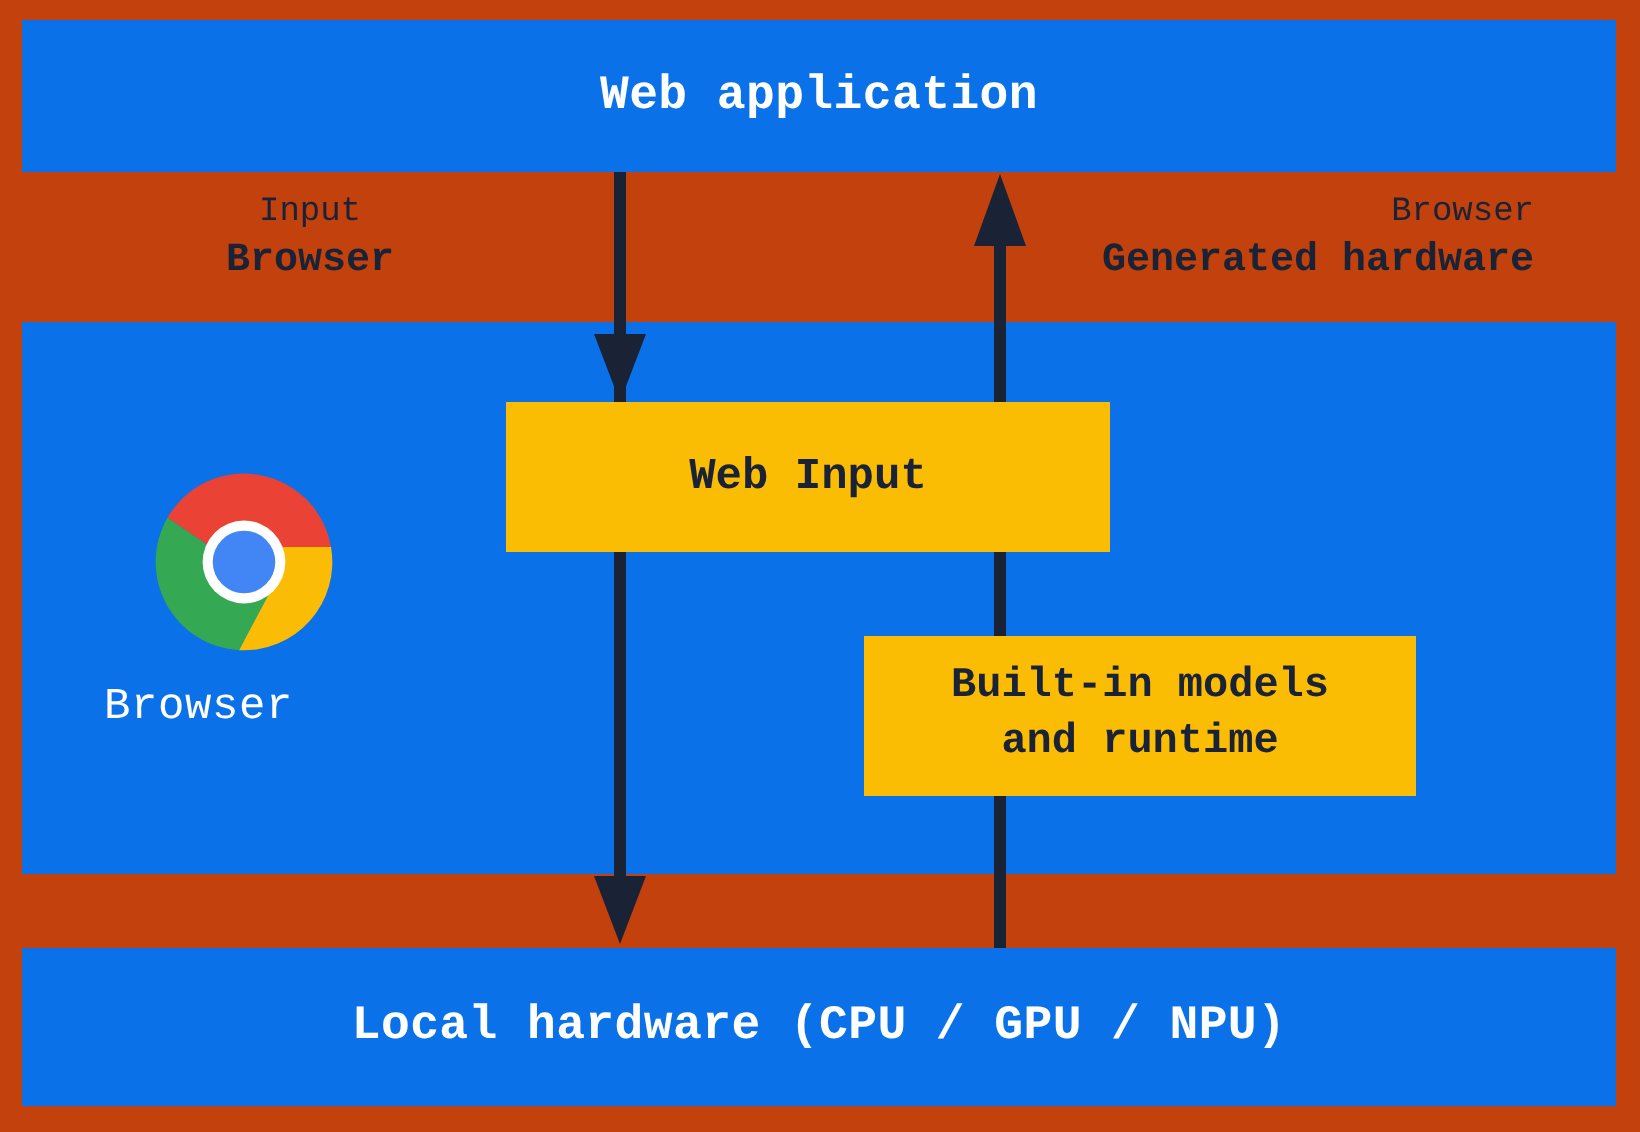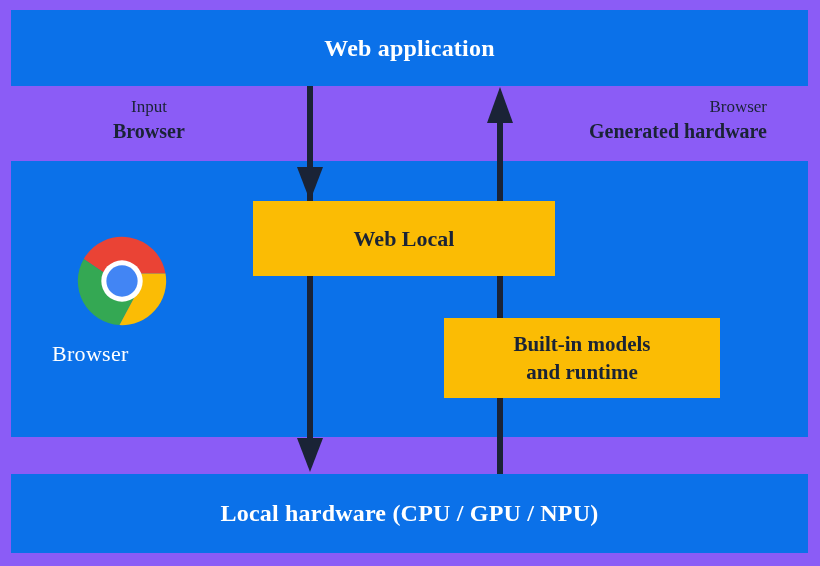--- a/index.html
+++ b/index.html
@@ -1,18 +1,18 @@
 <!DOCTYPE html>
 <html><head>
 <meta charset="utf-8">
 <style>
   html,body{margin:0;padding:0;background:#ffffff;}
   #canvas{
-    position:relative;width:820px;height:566px;background:#8b5cf6;overflow:hidden;
-    font-family:Liberation Serif, serif;
+    position:relative;width:820px;height:566px;background:#c2410c;overflow:hidden;
+    font-family:Liberation Mono, monospace;
   }
   .bar{
     position:absolute;left:11px;width:797px;background:#0B71E9;
     display:flex;align-items:center;justify-content:center;
   }
   #top-bar{top:10px;height:76px;}
   #mid-panel{top:161px;height:276px;justify-content:flex-start;}
   #bottom-bar{top:474px;height:79px;}
   .bar-label{
     color:#ffffff;font-weight:700;font-size:24px;letter-spacing:.2px;text-align:center;
@@ -34,21 +34,21 @@
   #down-head-mid{left:297px;top:167px;}
   #down-head-bottom{left:297px;top:438px;}
   #up-head-top{left:487px;top:87px;}
   
   .ybox{
     position:absolute;background:#FBBC04;z-index:3;color:#1A2336;
     display:flex;flex-direction:column;align-items:center;justify-content:center;
     font-weight:700;
   }
   #web-apis-box{left:253px;top:201px;width:302px;height:75px;font-size:22px;}
-  #builtin-box{left:444px;top:318px;width:276px;height:80px;font-size:21px;line-height:28px;text-align:center;}
+  #builtin-box{left:432px;top:318px;width:276px;height:80px;font-size:21px;line-height:28px;text-align:center;}
   
   #chrome-logo{position:absolute;left:76px;top:235px;width:92px;height:92px;z-index:3;}
   #browser-label{
     position:absolute;left:52px;top:341px;width:140px;z-index:3;
     color:#ffffff;font-size:22px;font-weight:500;text-align:left;letter-spacing:.3px;
   }
 </style>
 </head>
 <body>
 
@@ -69,21 +69,21 @@
 
   <div class="bar" id="mid-panel"></div>
 
   <div class="shaft" id="down-shaft"></div>
   <div class="shaft" id="up-shaft"></div>
   <div class="head head-down" id="down-head-mid"></div>
   <div class="head head-down" id="down-head-bottom"></div>
   <div class="head head-up" id="up-head-top"></div>
 
   <div class="ybox" id="web-apis-box">
-    <span>Web Local</span>
+    <span>Web Input</span>
   </div>
   <div class="ybox" id="builtin-box">
     <span>Built-in models</span>
     <span>and runtime</span>
   </div>
 
   <svg id="chrome-logo" viewBox="0 0 100 100" aria-hidden="true">
     <path fill="#EA4335" d="M8.4,26 A48,48 0 0 1 97.3,41.8 L71,41.8 L50,50 L29.6,40.4 Z"></path>
     <path fill="#34A853" d="M8.4,26 A48,48 0 0 0 47.3,97.9 L63,68.5 L50,50 L29.6,40.4 Z"></path>
     <path fill="#FBBC05" d="M97.3,41.8 A48,48 0 0 1 47.3,97.9 L63,68.5 L71,41.8 Z"></path>

